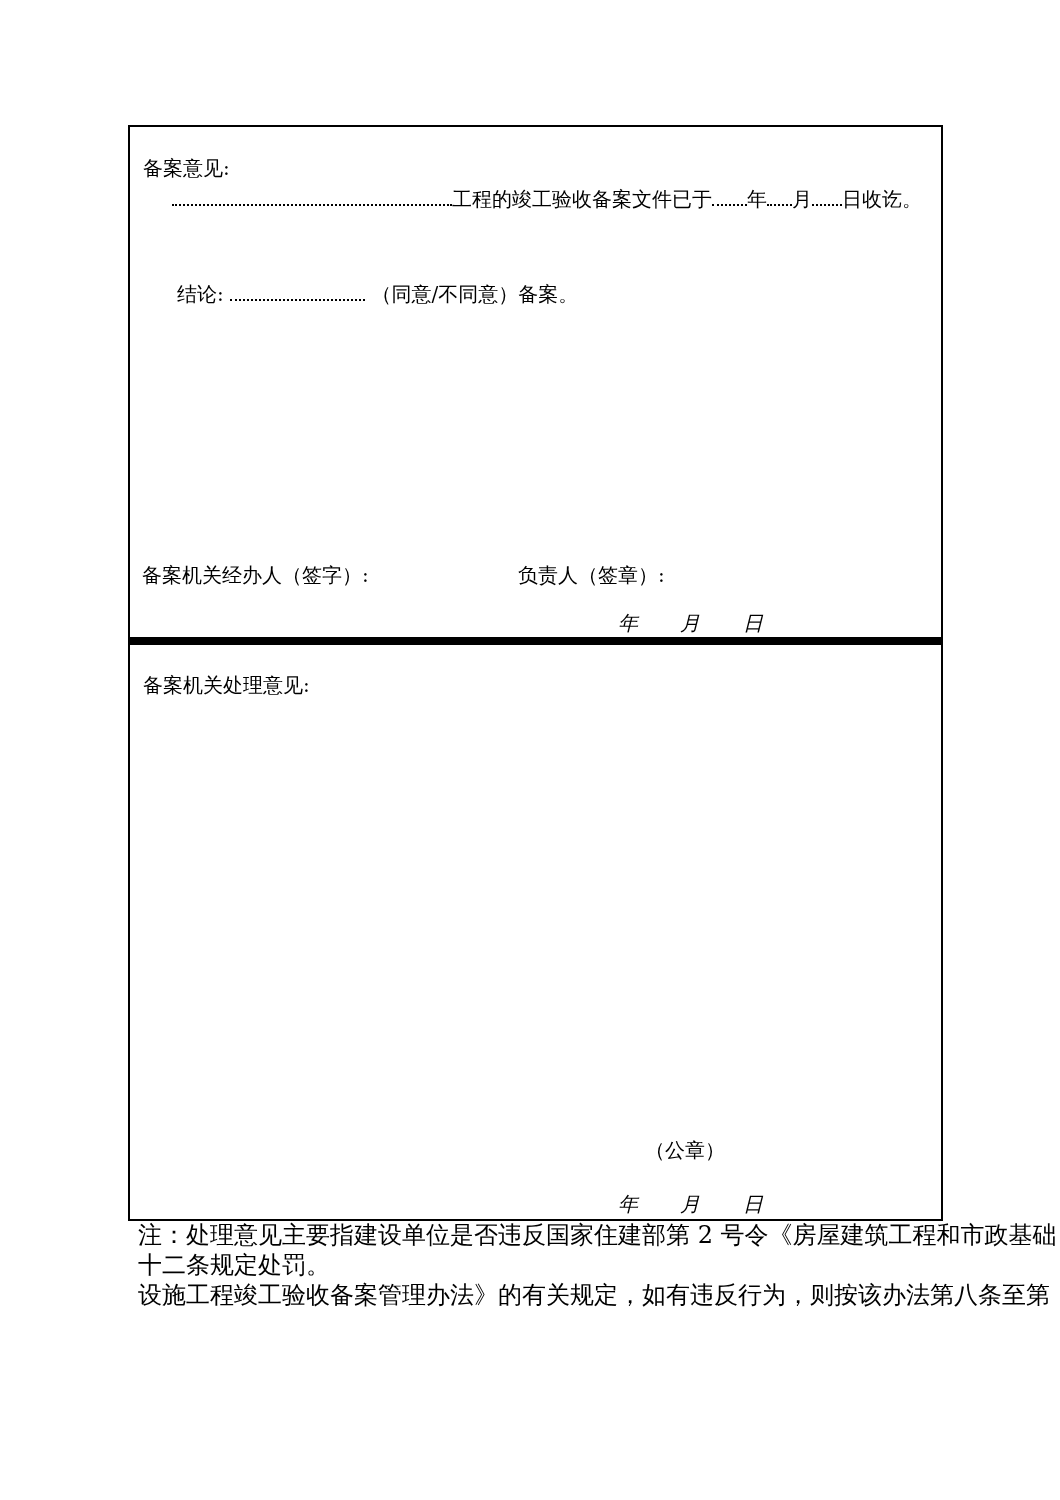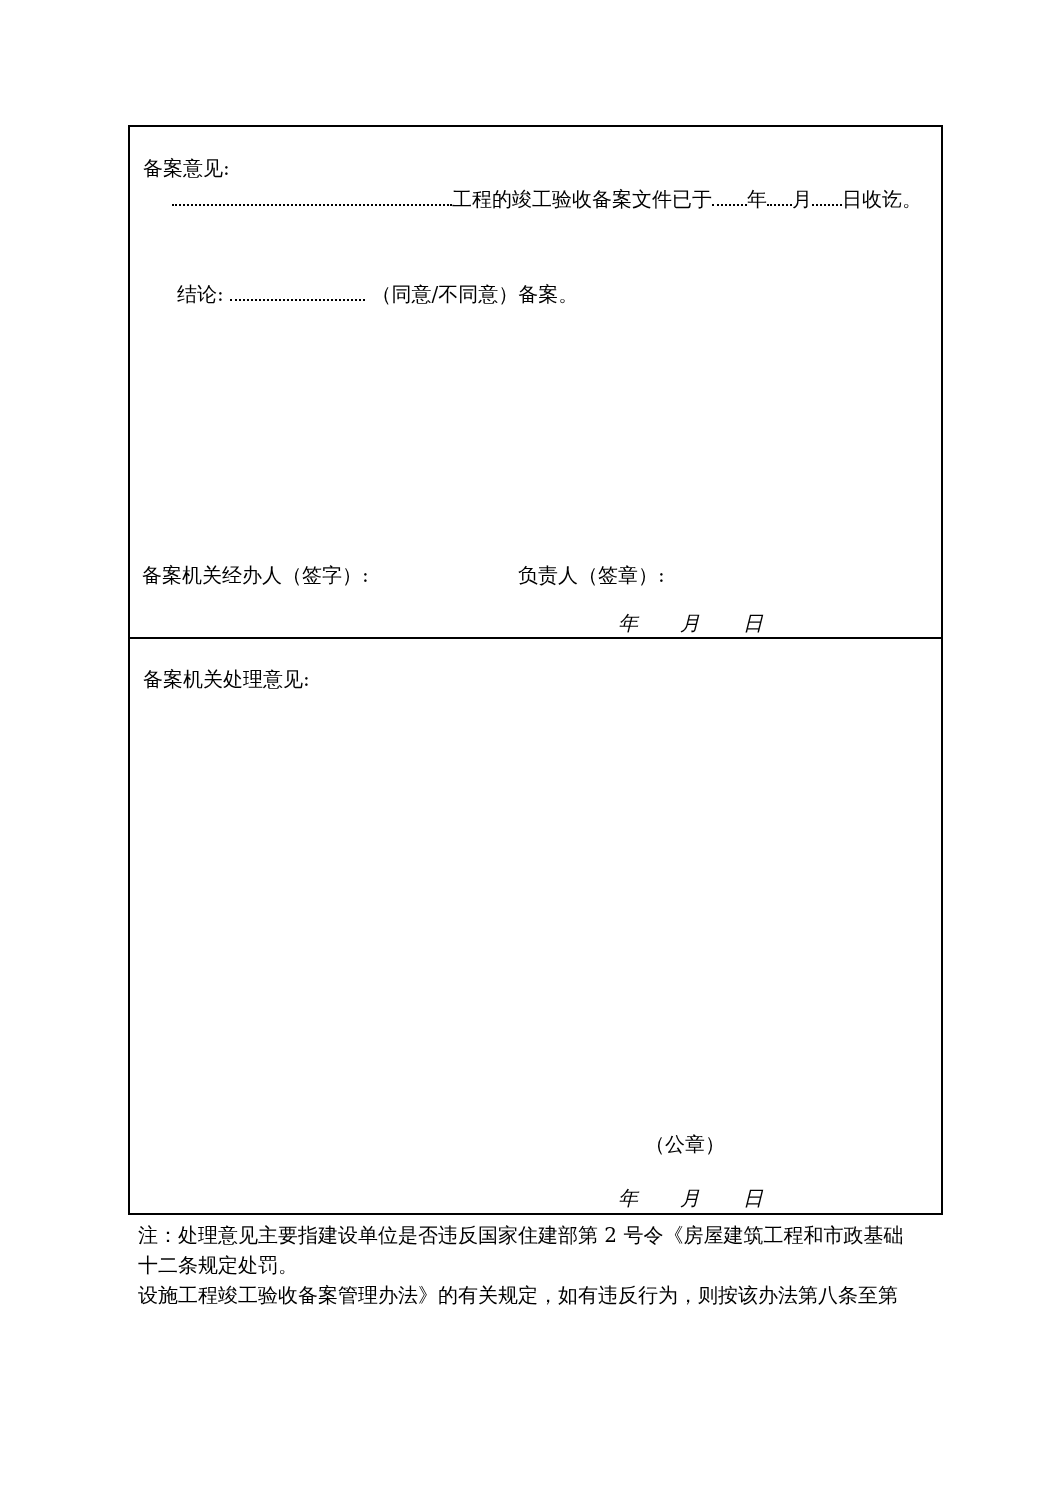--- a/index.html
+++ b/index.html
@@ -23,21 +23,21 @@
     width: 815px;
     box-sizing: border-box;
     border: 2px solid #000000;
   }
   .sec {
     position: relative;
     font-size: 20px;
     line-height: 28px;
   }
   .sec1 { height: 510px; }
-  .sec2 { height: 574px; border-top: 2px solid #000000; }
+  .sec2 { height: 574px; border-top: 8px solid #000000; }
 
   .sec-label {
     position: absolute;
     left: 13px;
     top: 27px;
     white-space: nowrap;
   }
   .sec2 .sec-label { top: 26px; }
 
   .line { position: absolute; white-space: nowrap; }
@@ -84,21 +84,21 @@
     left: 515px;
     top: 491px;
     white-space: nowrap;
   }
 
   .footnote {
     position: absolute;
     left: 138px;
     top: 1220px;
     width: 815px;
-    font-size: 20px;
+    font-size: 24px;
     line-height: 30px;
   }
   .footnote div { white-space: nowrap; }
 </style>
 </head>
 <body>
 
 <div class="page">
 
   <div class="form-box">

